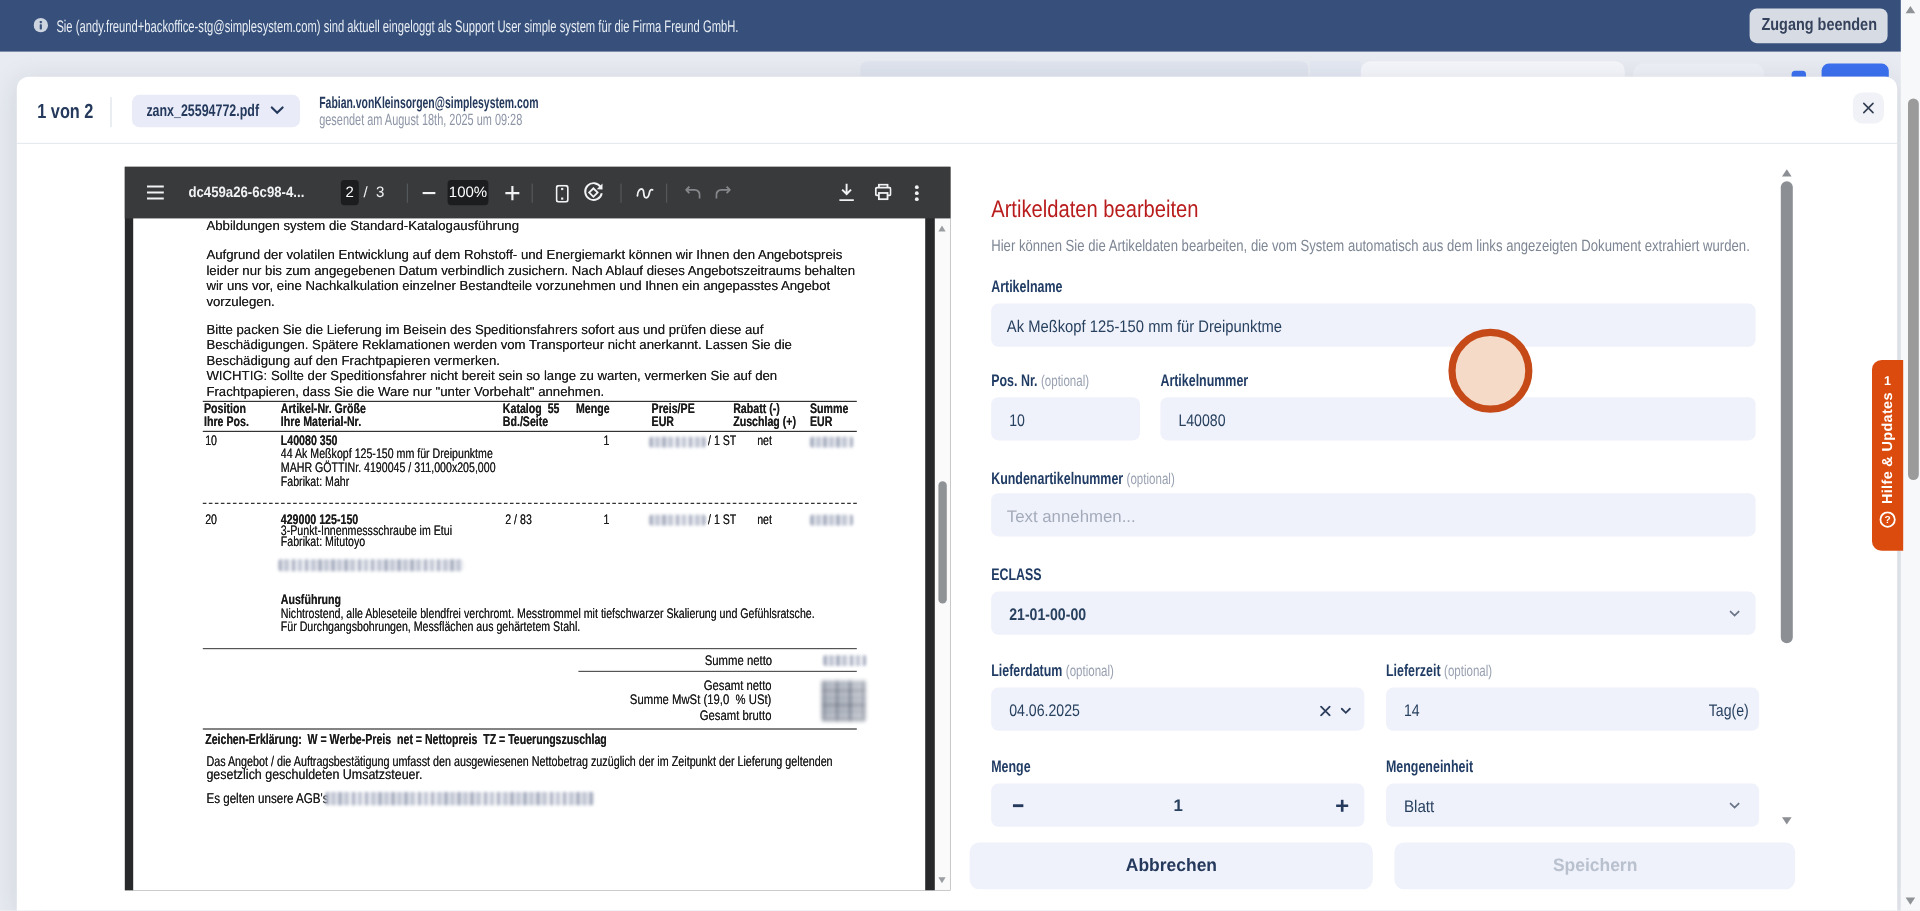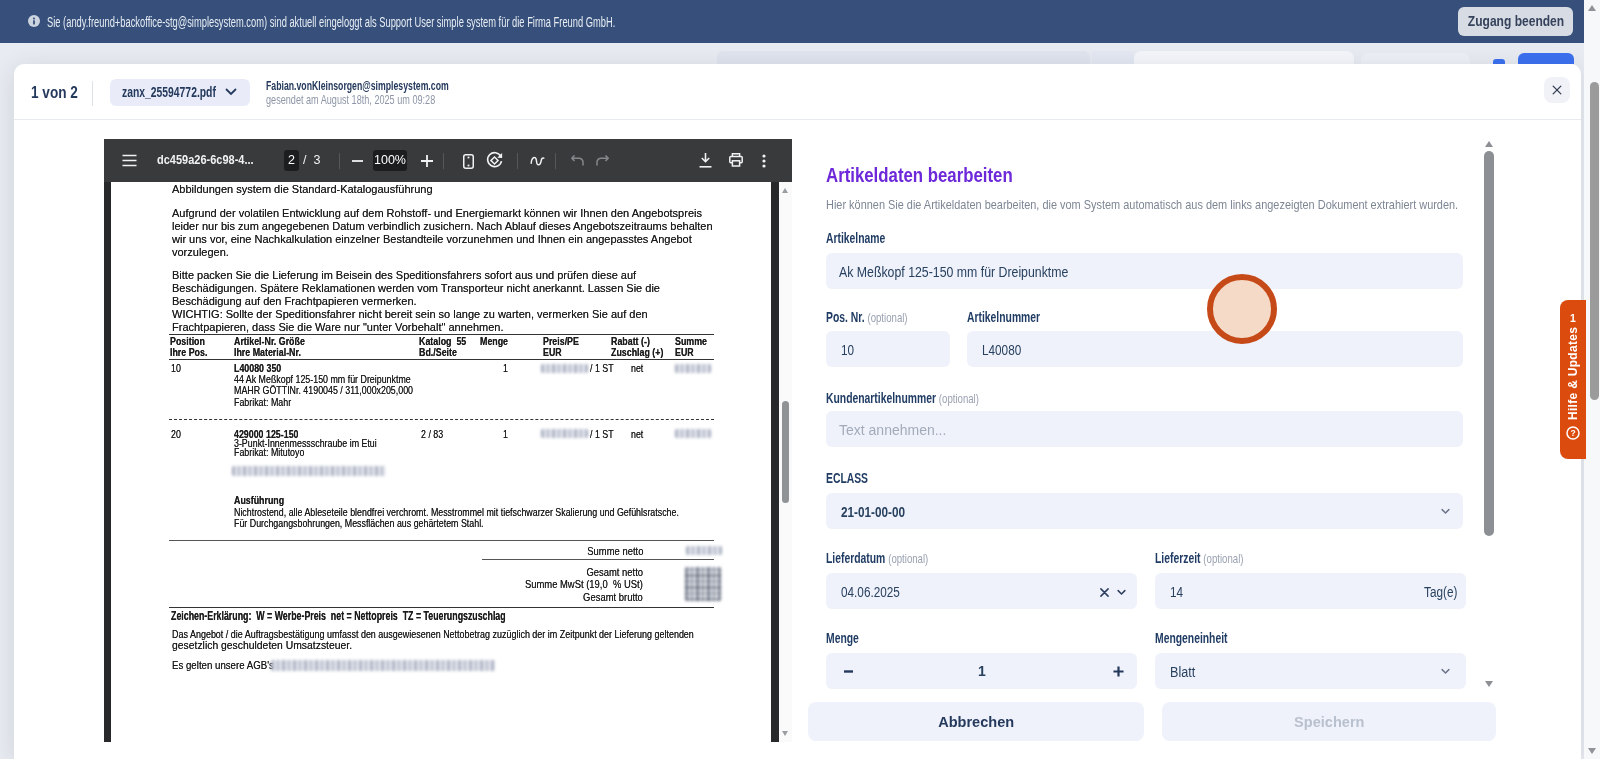--- a/index.html
+++ b/index.html
@@ -243,21 +243,21 @@
   <div class="t t3" style="left:61px;top:478.3px;">Es gelten unsere AGB's</div>
   <div class="blur1" style="left:160px;top:478px;width:224px;height:11px;"></div>
 </div>
 <div id="pdfsb" class="abs">
   <div class="arr" style="left:3px;top:6px;border-left:3.5px solid transparent;border-right:3.5px solid transparent;border-bottom:5px solid #9a9da1;"></div>
   <div class="abs" style="left:3px;top:219px;width:7px;height:102px;background:#909396;border-radius:4px;"></div>
   <div class="arr" style="left:3px;top:549px;border-left:3.5px solid transparent;border-right:3.5px solid transparent;border-top:5px solid #9a9da1;"></div>
 </div>
 
 <div id="formpanel">
-  <div class="abs" style="left:826px;top:164px;font-size:20px;font-weight:700;color:#6d28d9;"><span class="cx" style="transform:scaleX(0.84);">Artikeldaten bearbeiten</span></div>
+  <div class="abs" style="left:826px;top:164px;font-size:20px;font-weight:400;color:#b91c1c;"><span class="cx" style="transform:scaleX(0.84);">Artikeldaten bearbeiten</span></div>
   <div class="abs" style="left:826px;top:197px;font-size:13.5px;color:#7d8694;"><span class="cx" style="transform:scaleX(0.81);">Hier können Sie die Artikeldaten bearbeiten, die vom System automatisch aus dem links angezeigten Dokument extrahiert wurden.</span></div>
 
   <div class="flabel" style="left:826px;top:230px;"><span class="cx" style="transform:scaleX(0.74);">Artikelname</span></div>
   <div class="field" style="left:826px;top:253px;width:637px;"></div>
   <div class="ftext" style="left:839px;top:264px;"><span class="cx" style="transform:scaleX(0.88);">Ak Meßkopf 125-150 mm für Dreipunktme</span></div>
 
   <div class="flabel" style="left:826px;top:309px;"><span class="cx" style="transform:scaleX(0.74);">Pos. Nr. <span class="fopt">(optional)</span></span></div>
   <div class="flabel" style="left:967px;top:309px;"><span class="cx" style="transform:scaleX(0.74);">Artikelnummer</span></div>
   <div class="field" style="left:826px;top:331px;width:124px;"></div>
   <div class="ftext" style="left:841px;top:342px;"><span class="cx" style="transform:scaleX(0.84);">10</span></div>

